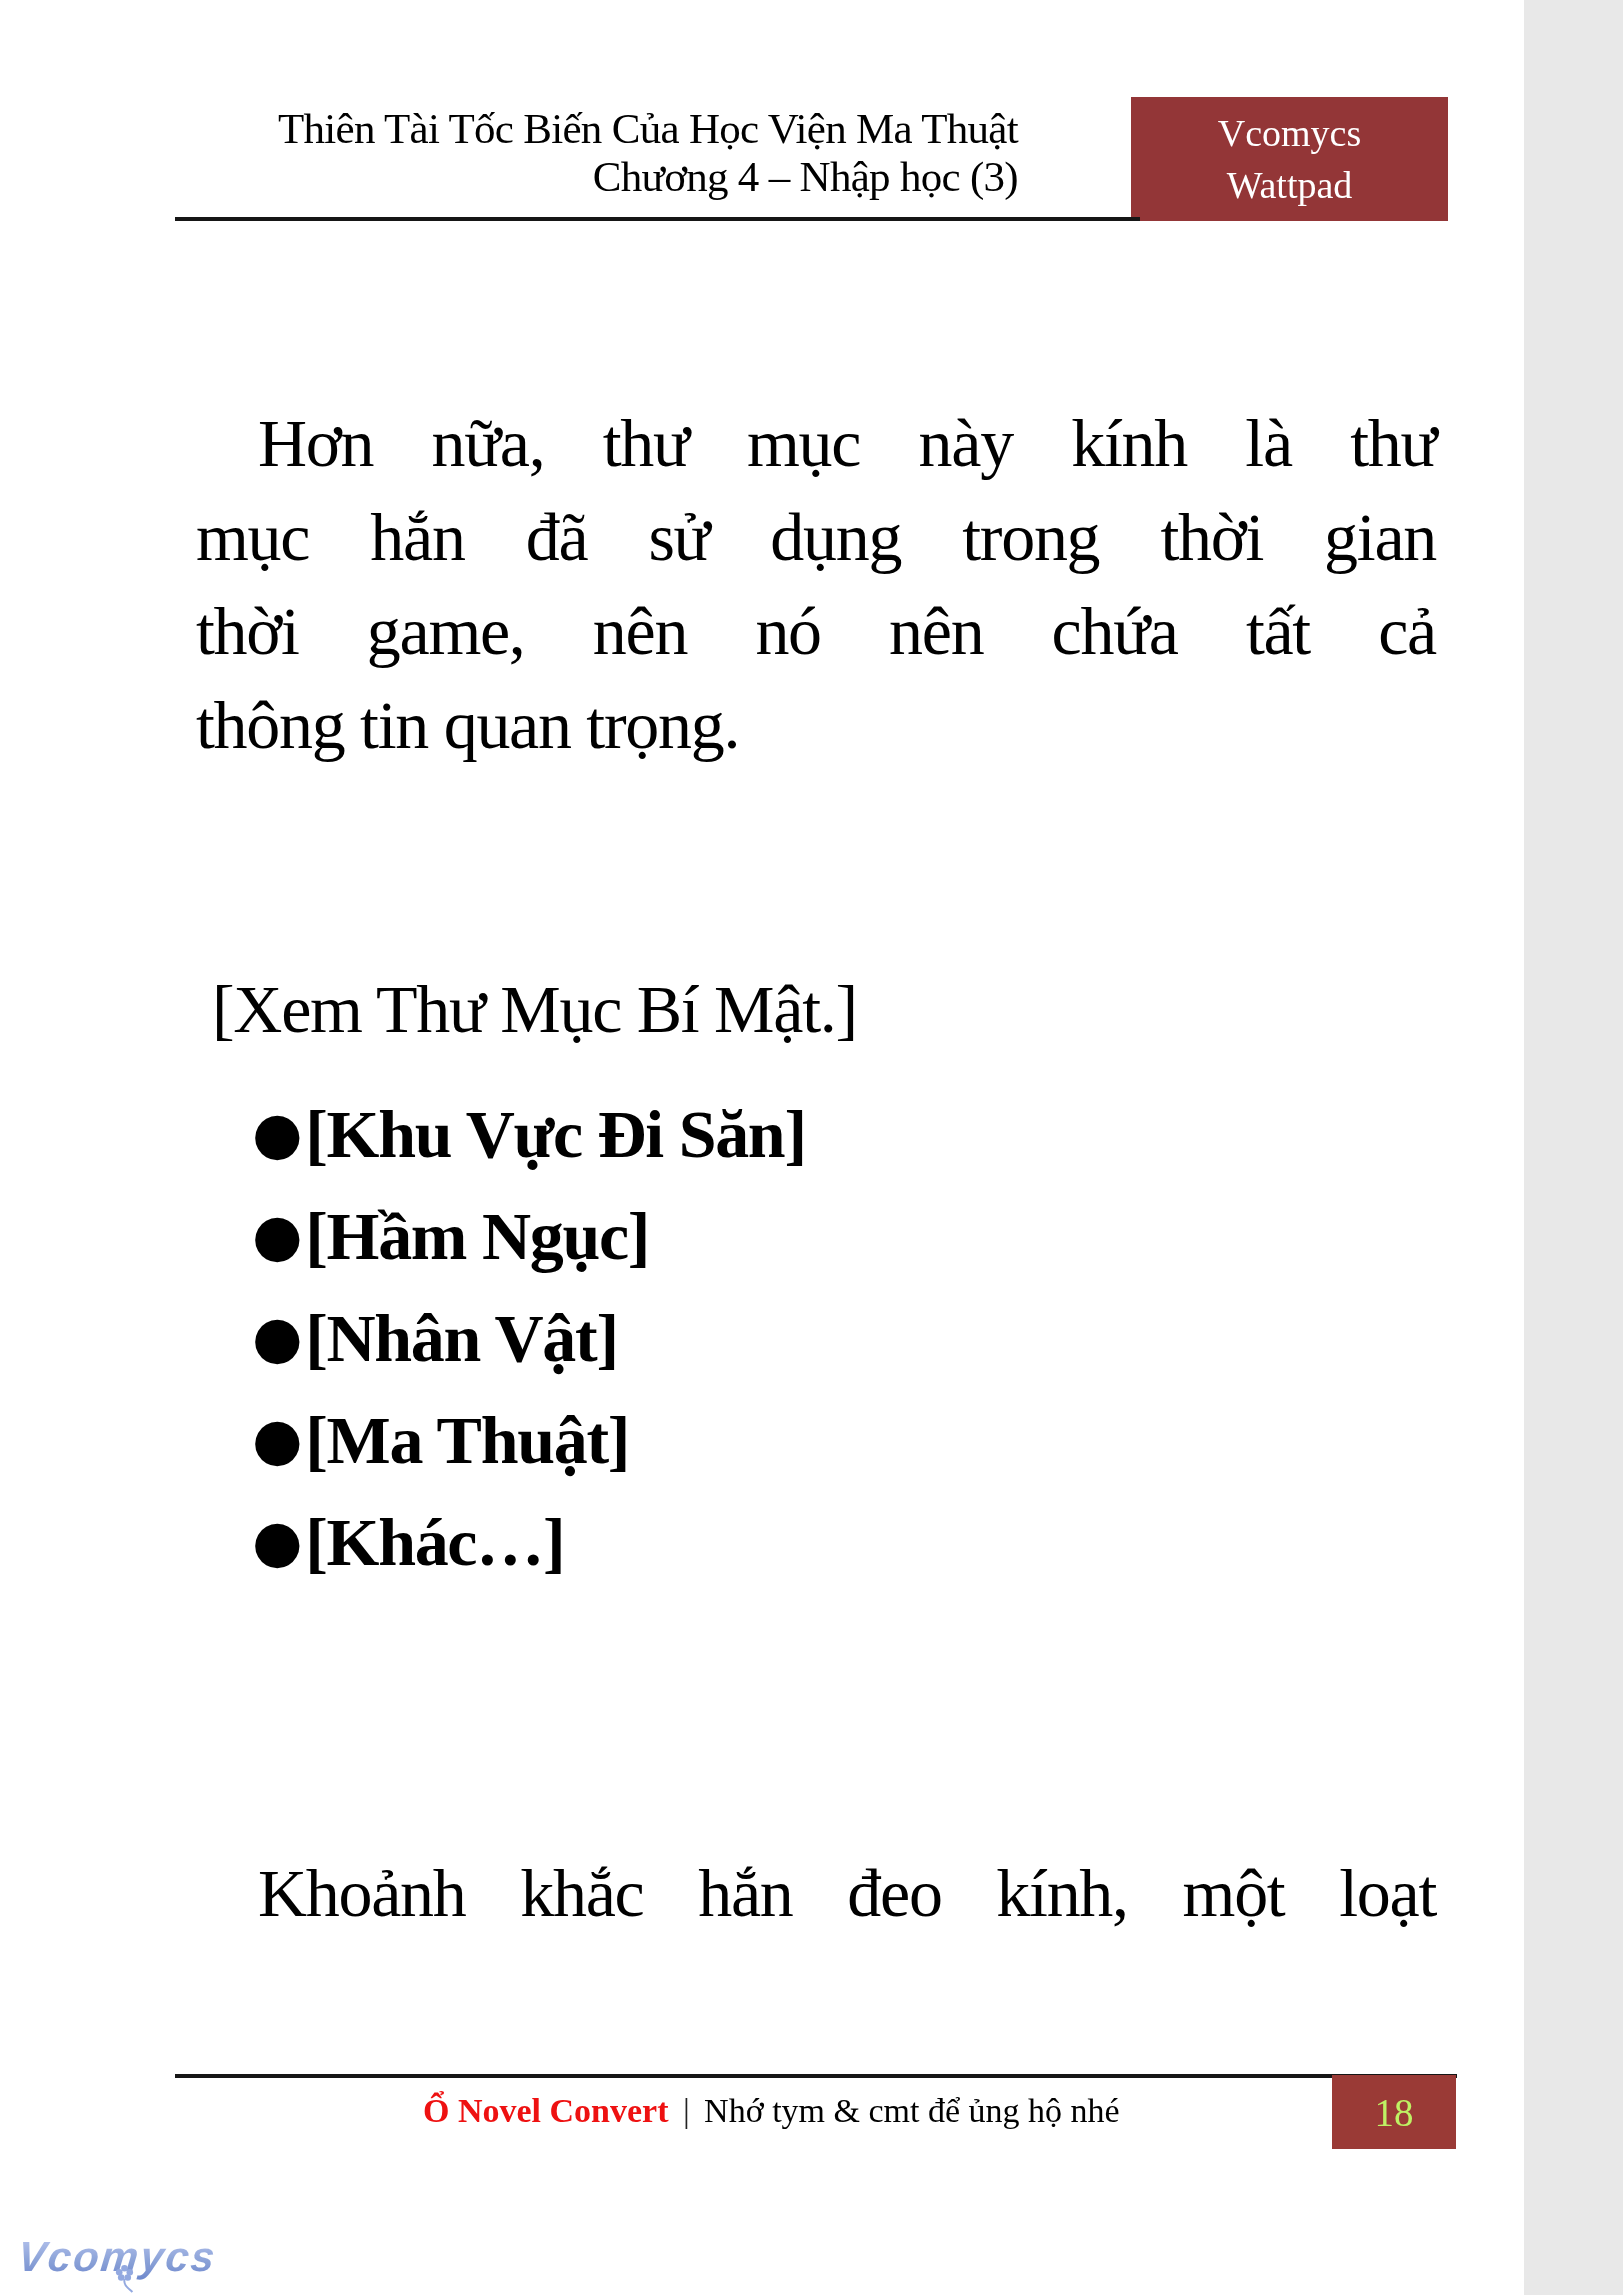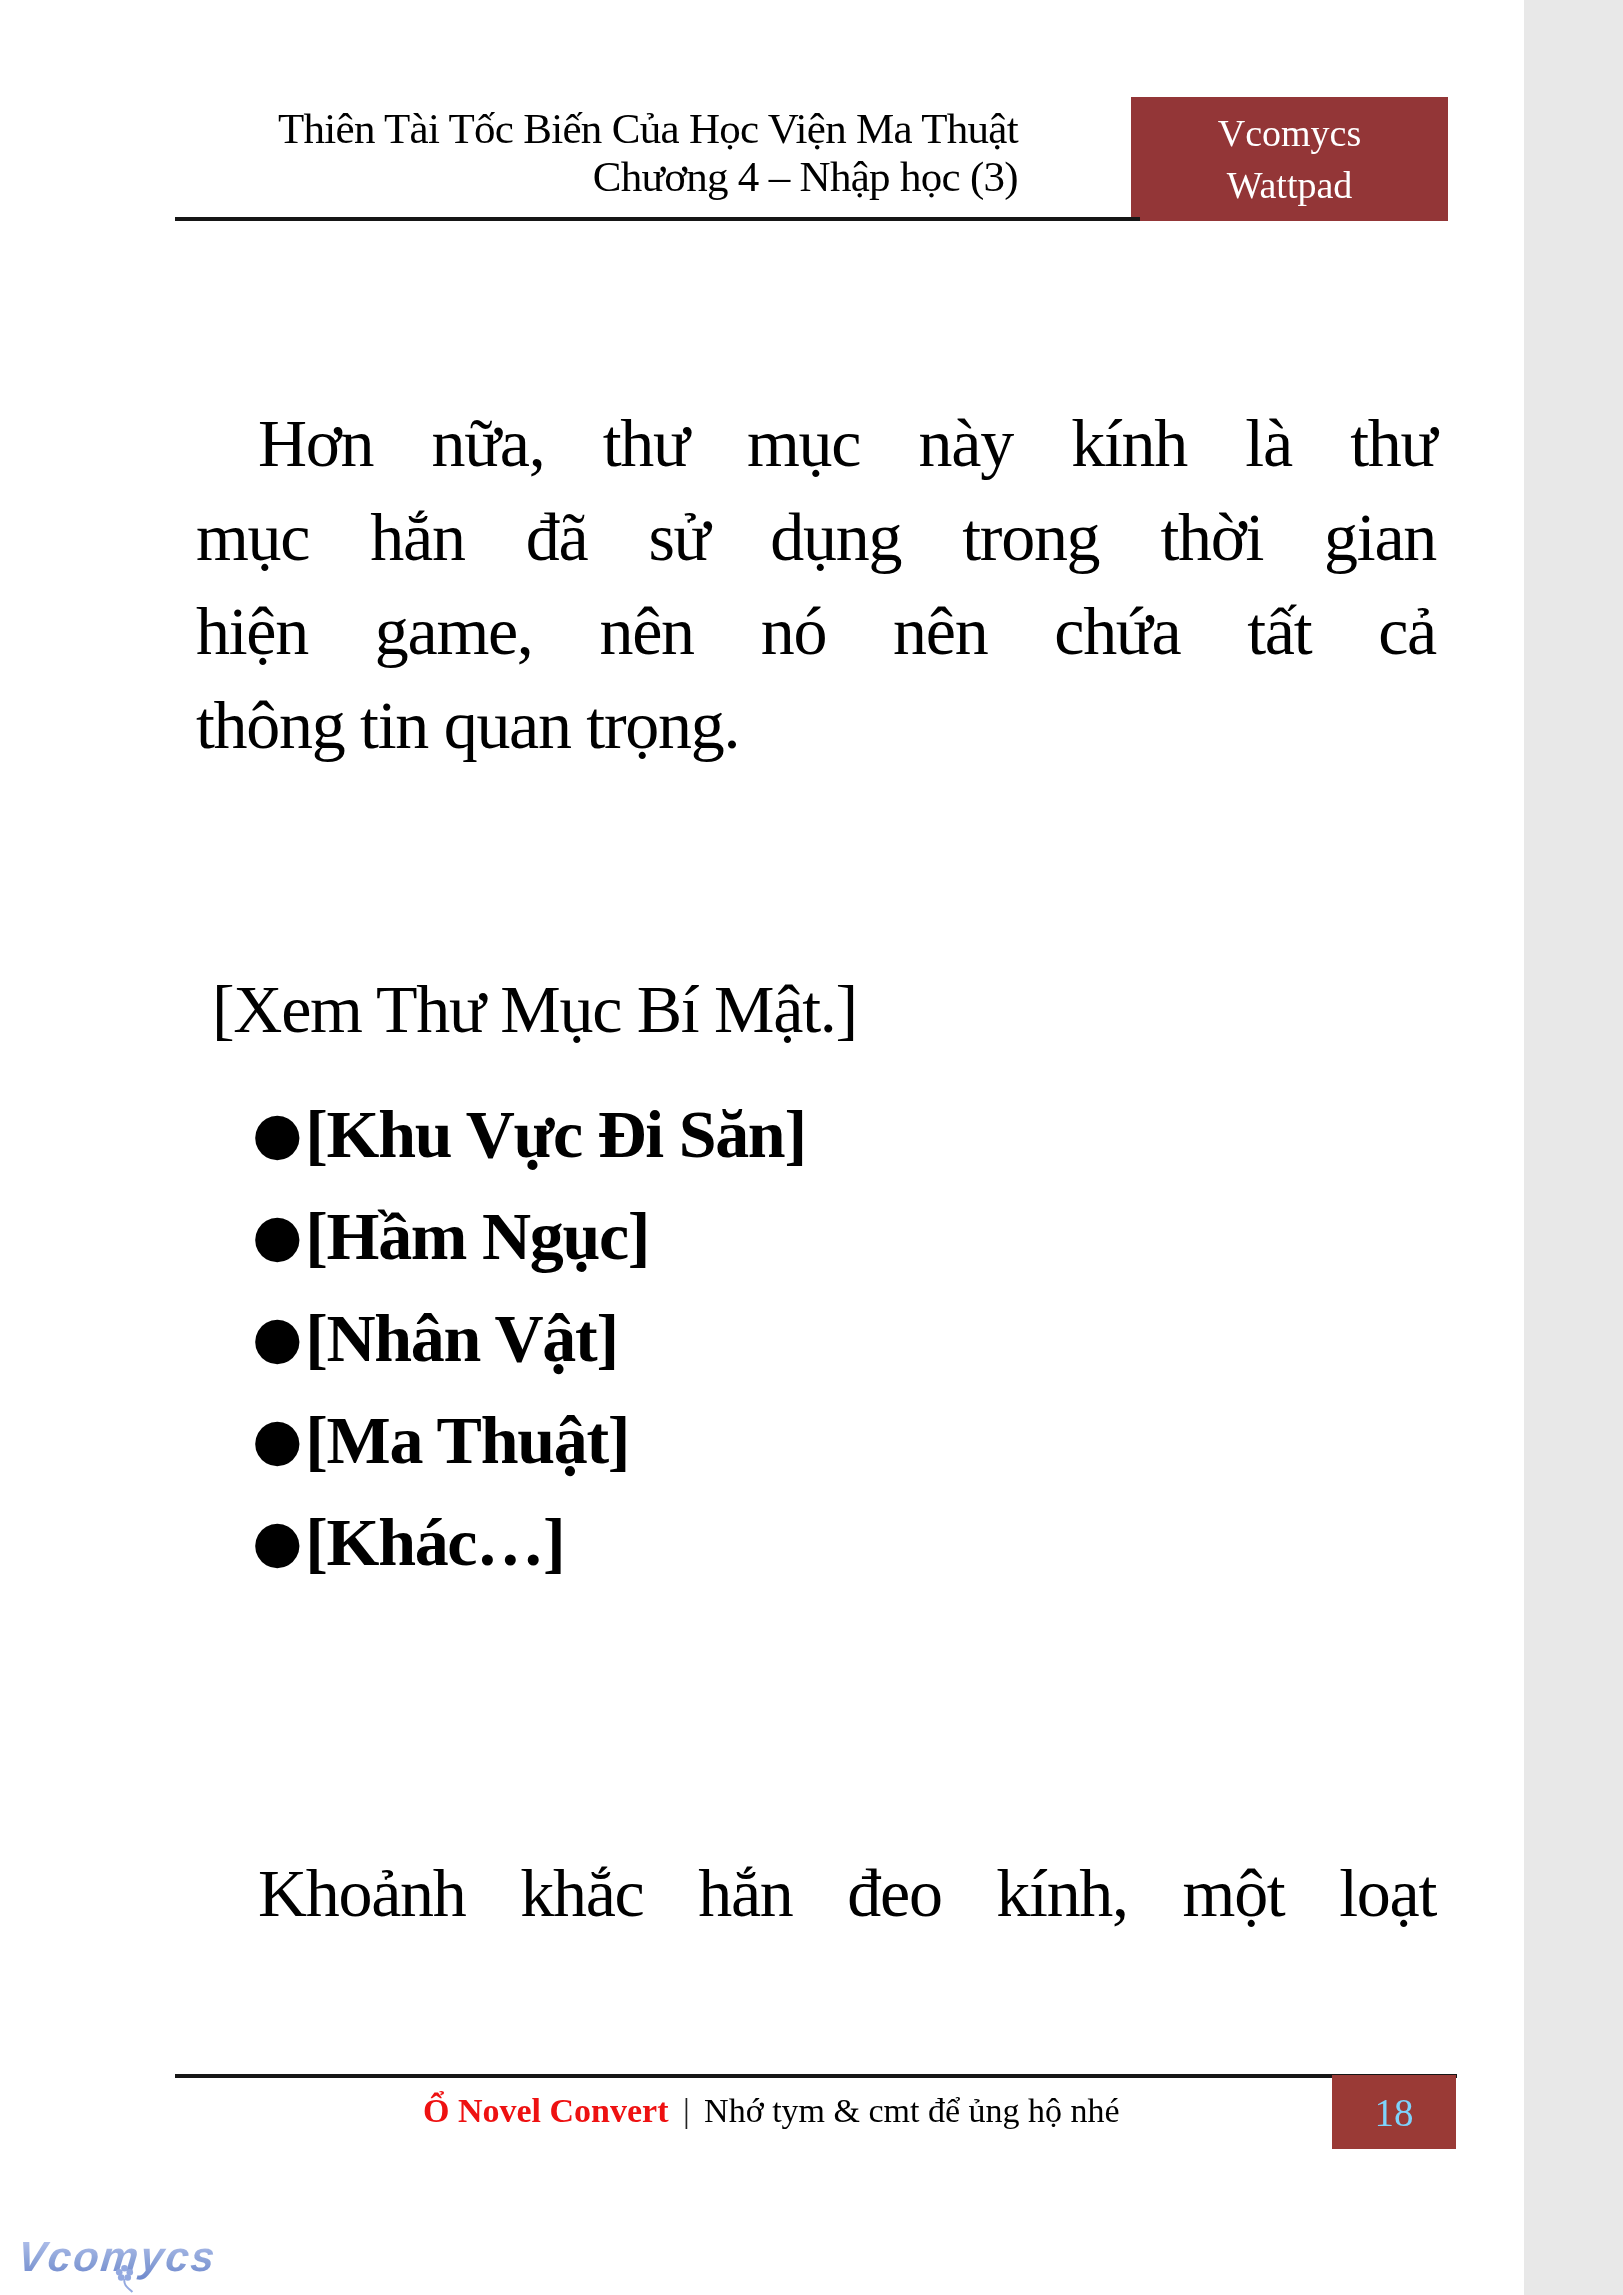--- a/index.html
+++ b/index.html
@@ -80,21 +80,21 @@
     display:flex; align-items:baseline;
     font-size:34px; line-height:52px;
     white-space:nowrap;
   }
   .brand{font-weight:bold;}
   .fsep{margin:0 14.4px; color:#222; font-weight:normal;}
   .page-num-box{
     position:absolute; left:1332px; top:2075px;
     width:124px; height:74px;
     display:flex; align-items:center; justify-content:center;
-    color:#7dd3fc; font-size:39px;
+    color:#bef264; font-size:39px;
   }
 
   
   .watermark{
     position:absolute; left:18.3px; top:2233px;
     font-family:"Liberation Sans","DejaVu Sans",sans-serif;
     font-style:italic; font-weight:bold;
     font-size:42px; letter-spacing:2px;
     transform:skewX(-6deg);
     background:linear-gradient(180deg,#bcc8f0 0%,#8da4d9 55%,#6d87cc 100%);
@@ -117,21 +117,21 @@
   <div class="badge" style="background:#933637;">
     <div>Vcomycs</div>
     <div>Wattpad</div>
   </div>
 
   <div class="header-rule"></div>
 
   <div class="bodyblock p1">
     <div class="line justify indent">Hơn nữa, thư mục này kính là thư</div>
     <div class="line justify">mục hắn đã sử dụng trong thời gian</div>
-    <div class="line justify">hiện game, nên nó nên chứa tất cả</div>
+    <div class="line justify">thời game, nên nó nên chứa tất cả</div>
     <div class="line">thông tin quan trọng.</div>
   </div>
 
   <div class="section-heading">[Xem Thư Mục Bí Mật.]</div>
 
   <div class="folder-list">
     <div class="folder-item"><span class="bullet">●</span><span>[Khu Vực Đi Săn]</span></div>
     <div class="folder-item"><span class="bullet">●</span><span>[Hầm Ngục]</span></div>
     <div class="folder-item"><span class="bullet">●</span><span>[Nhân Vật]</span></div>
     <div class="folder-item"><span class="bullet">●</span><span>[Ma Thuật]</span></div>

